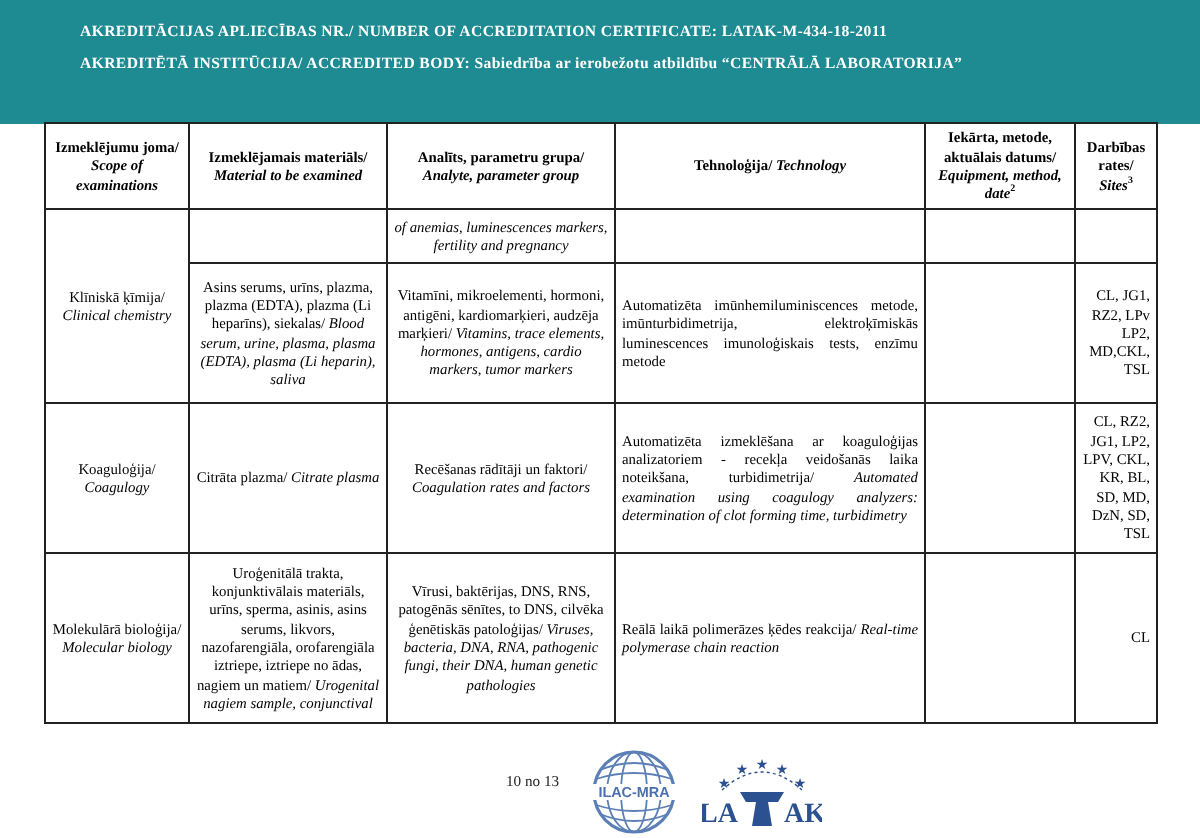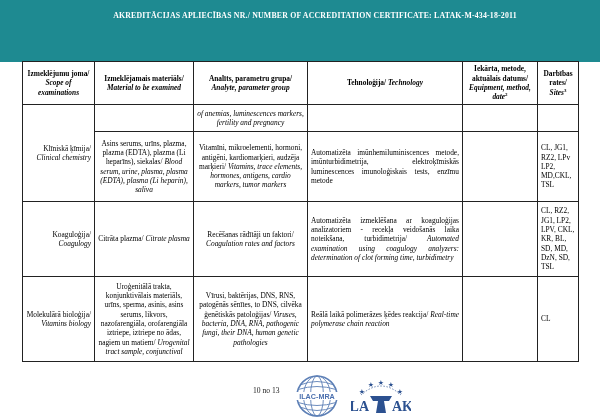--- a/index.html
+++ b/index.html
@@ -5,61 +5,61 @@
   html,body{margin:0;padding:0;}
   body{
     width:600px;height:419px;position:relative;background:#ffffff;
     font-family:"Liberation Serif","DejaVu Serif",serif;overflow:hidden;
   }
   
   .topbar{
     position:absolute;top:0;left:0;width:600px;height:62px;
     background:#1e8a91;color:#ffffff;box-sizing:border-box;
     padding:8px 10px 0 40px;
-    text-align:center;
   }
   .topbar .line{
     font-size:7.8px;font-weight:bold;line-height:16px;letter-spacing:.2px;
     white-space:nowrap;
   }
   
   table.scope{
     position:absolute;left:22px;top:61px;width:556px;
     border-collapse:collapse;table-layout:fixed;
   }
   table.scope th,table.scope td{
     border:1px solid #222;box-sizing:border-box;
     font-size:7.4px;line-height:1.26;padding:1px 3px;
     vertical-align:middle;overflow:hidden;word-wrap:break-word;
   }
   table.scope th{font-weight:bold;text-align:center;}
   th .en{font-style:italic;font-weight:bold;}
   td .en{font-style:italic;}
   td.center{text-align:center;}
-  td.left{text-align:right;padding-left:4px;}
+  td.left{text-align:center;padding-left:4px;}
   td.just{text-align:justify;padding:2px 4px;}
-  td.sites{text-align:left;font-size:7px;padding:1px 2px;}
+  td.sites{text-align:right;font-size:7px;padding:1px 2px;}
   sup{font-size:5px;line-height:0;}
   tr.hrow{height:43px;}
   tr.r0{height:27px;}
   tr.r1{height:70px;}
   tr.r2{height:75px;}
   tr.r3{height:85px;}
   
   .pagenum{
     position:absolute;left:253px;top:386px;font-size:7.6px;color:#222;
   }
   .logo-ilac{position:absolute;left:295px;top:374px;}
   .logo-latak{position:absolute;left:351px;top:377px;}
 </style>
 </head>
 <body>
 
 <div class="topbar">
   <div class="line">AKREDITĀCIJAS APLIECĪBAS NR./ NUMBER OF ACCREDITATION CERTIFICATE: LATAK-M-434-18-2011</div>
+  <div class="line">AKREDITĒTĀ INSTITŪCIJA/ ACCREDITED BODY: Sabiedrība ar ierobežotu atbildību “CENTRĀLĀ LABORATORIJA”</div>
 </div>
 
 <table class="scope">
   <colgroup>
     <col style="width:72px">
       <col style="width:99px">
       <col style="width:114px">
     <col style="width:155px">
       <col style="width:75px">
       <col style="width:41px">
@@ -94,22 +94,22 @@
   <tr class="r2">
     <td class="left"><span class="lv">Koaguloģija/</span> <span class="en">Coagulogy</span></td>
     <td class="center"><span class="lv">Citrāta plazma/</span> <span class="en">Citrate plasma</span></td>
     <td class="center"><span class="lv">Recēšanas rādītāji un faktori/</span> <span class="en">Coagulation rates and factors</span></td>
     <td class="just"><span class="lv">Automatizēta izmeklēšana ar koaguloģijas analizatoriem - recekļa veidošanās laika noteikšana, turbidimetrija/</span> <span class="en">Automated examination using coagulogy analyzers: determination of clot forming time, turbidimetry</span></td>
     <td></td>
     <td class="sites">CL, RZ2, JG1, LP2, LPV, CKL, KR, BL, SD, MD, DzN, SD, TSL</td>
   </tr>
 
   <tr class="r3">
-    <td class="left"><span class="lv">Molekulārā bioloģija/</span> <span class="en">Vitamins biology</span></td>
-    <td class="center"><span class="lv">Uroģenitālā trakta, konjunktivālais materiāls, urīns, sperma, asinis, asins serums, likvors, nazofarengiāla, orofarengiāla iztriepe, iztriepe no ādas, nagiem un matiem/</span> <span class="en">Urogenital tract sample, conjunctival</span></td>
+    <td class="left"><span class="lv">Molekulārā bioloģija/</span> <span class="en">Molecular biology</span></td>
+    <td class="center"><span class="lv">Uroģenitālā trakta, konjunktivālais materiāls, urīns, sperma, asinis, asins serums, likvors, nazofarengiāla, orofarengiāla iztriepe, iztriepe no ādas, nagiem un matiem/</span> <span class="en">Urogenital nagiem sample, conjunctival</span></td>
     <td class="center"><span class="lv">Vīrusi, baktērijas, DNS, RNS, patogēnās sēnītes, to DNS, cilvēka ģenētiskās patoloģijas/</span> <span class="en">Viruses, bacteria, DNA, RNA, pathogenic fungi, their DNA, human genetic pathologies</span></td>
     <td class="just"><span class="lv">Reālā laikā polimerāzes ķēdes reakcija/</span> <span class="en">Real-time polymerase chain reaction</span></td>
     <td></td>
     <td class="sites">CL</td>
   </tr>
 </tbody>
   </table>
 
 <div class="pagenum">10 no 13</div>
 

